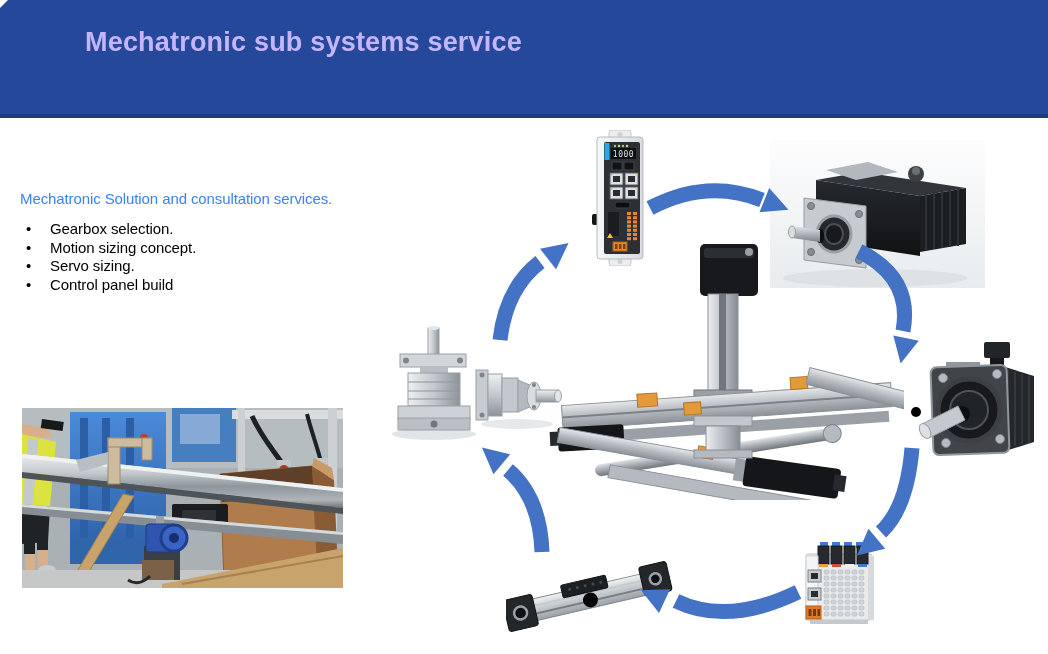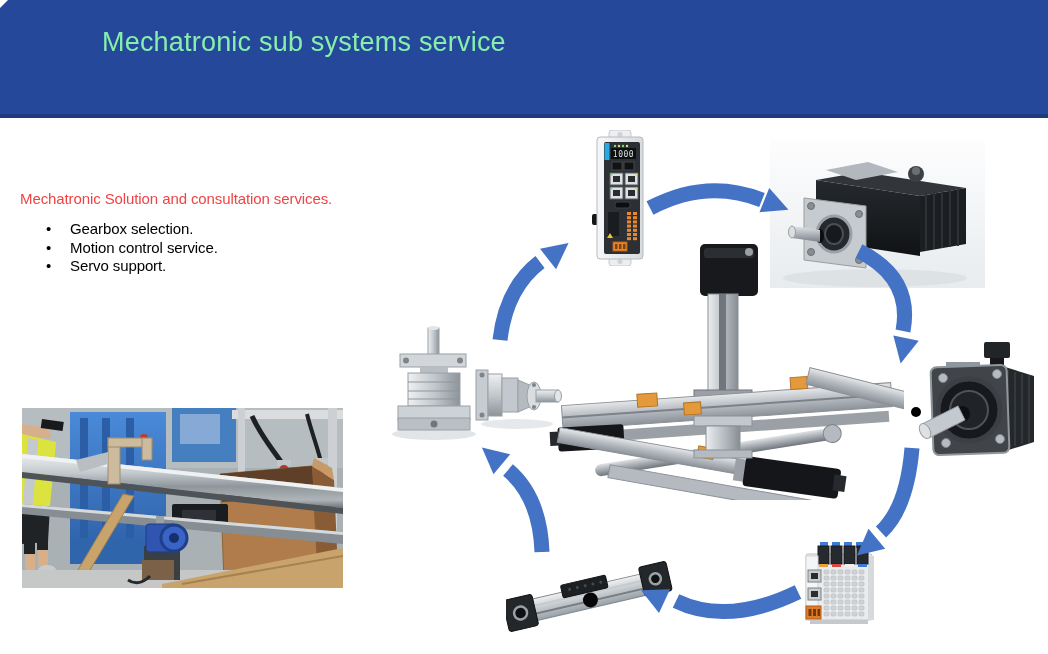--- a/index.html
+++ b/index.html
@@ -10,33 +10,33 @@
   
   .header{
     position:absolute;top:0;left:0;width:1048px;height:114px;
     background:#26489B;border-bottom:4px solid #1d3c80;
   }
   .corner-notch{
     position:absolute;top:0;left:0;width:0;height:0;
     border-top:8px solid #ffffff;border-right:8px solid transparent;
   }
   .title{
-    position:absolute;left:102px;top:26px;font-size:27px;line-height:32px;
-    color:#86efac;letter-spacing:.2px;font-weight:400;white-space:nowrap;
+    position:absolute;left:85px;top:26px;font-size:27px;line-height:32px;
+    color:#c4b5fd;letter-spacing:.2px;font-weight:700;white-space:nowrap;
   }
   
   .intro{
-    position:absolute;left:20px;top:190px;font-size:15px;color:#ef4444;
+    position:absolute;left:20px;top:190px;font-size:15px;color:#3b82f6;
     white-space:nowrap;letter-spacing:-.1px;
   }
   .bullets{
     position:absolute;left:24px;top:220px;margin:0;padding:0;list-style:none;
     font-size:15px;color:#000;
   }
-  .bullets li{line-height:18.7px;white-space:nowrap;letter-spacing:-.1px;margin-left:20px;}
+  .bullets li{line-height:18.7px;white-space:nowrap;letter-spacing:-.1px;}
   .bullets .marker{display:inline-block;width:24px;padding-left:2px;}
   
   .comp{position:absolute;}
   .arrow{position:absolute;}
   .ashaft{fill:none;stroke:#4472C4;stroke-width:15px;}
   .ahead{fill:#4472C4;}
   .dot{
     position:absolute;left:911px;top:407px;width:10px;height:10px;
     border-radius:50%;background:#000;
   }
@@ -50,22 +50,23 @@
 <div id="slide">
 
   <div class="header">
     <div class="corner-notch"></div>
     <div class="title">Mechatronic sub systems service</div>
   </div>
 
   <div class="intro">Mechatronic Solution and consultation services.</div>
   <ul class="bullets">
     <li><span class="marker">•</span><span>Gearbox selection.</span></li>
-    <li><span class="marker">•</span><span>Motion control service.</span></li>
-    <li><span class="marker">•</span><span>Servo support.</span></li>
+    <li><span class="marker">•</span><span>Motion sizing concept.</span></li>
+    <li><span class="marker">•</span><span>Servo sizing.</span></li>
+    <li><span class="marker">•</span><span>Control panel build</span></li>
   </ul>
 
   <div class="comp" style="left:22px;top:408px;width:321px;height:180px">
     <svg width="321" height="180" viewBox="0 0 321 180">
       <defs>
         <linearGradient id="phMtl" x1="0" y1="0" x2="0" y2="1">
           <stop offset="0" stop-color="#eef0f1"></stop>
             <stop offset=".35" stop-color="#c3c9cd"></stop>
           <stop offset=".6" stop-color="#8f979c"></stop>
             <stop offset=".85" stop-color="#aeb4b8"></stop>

